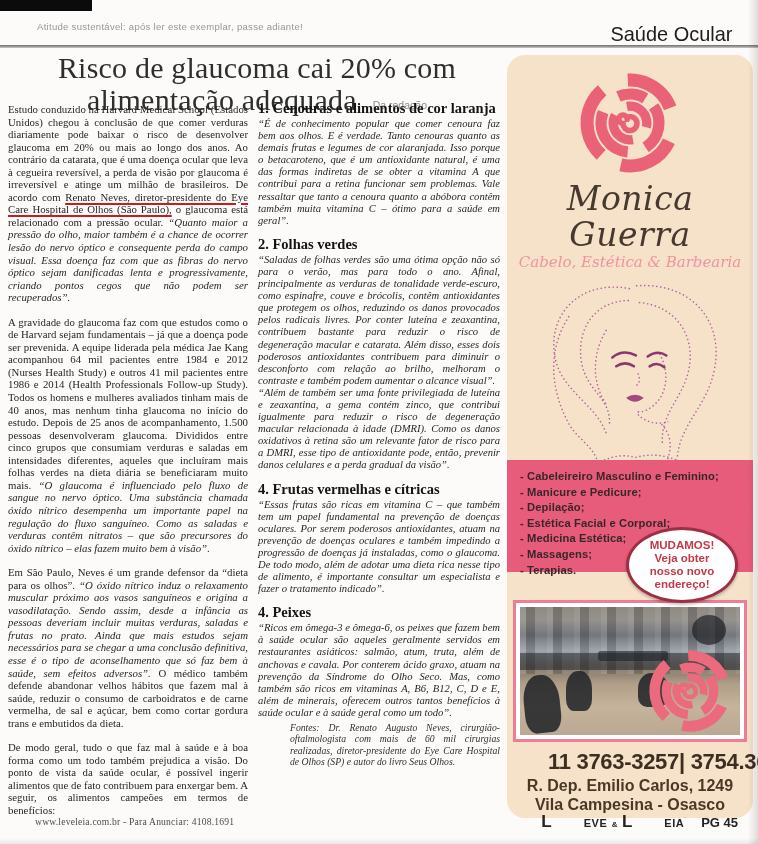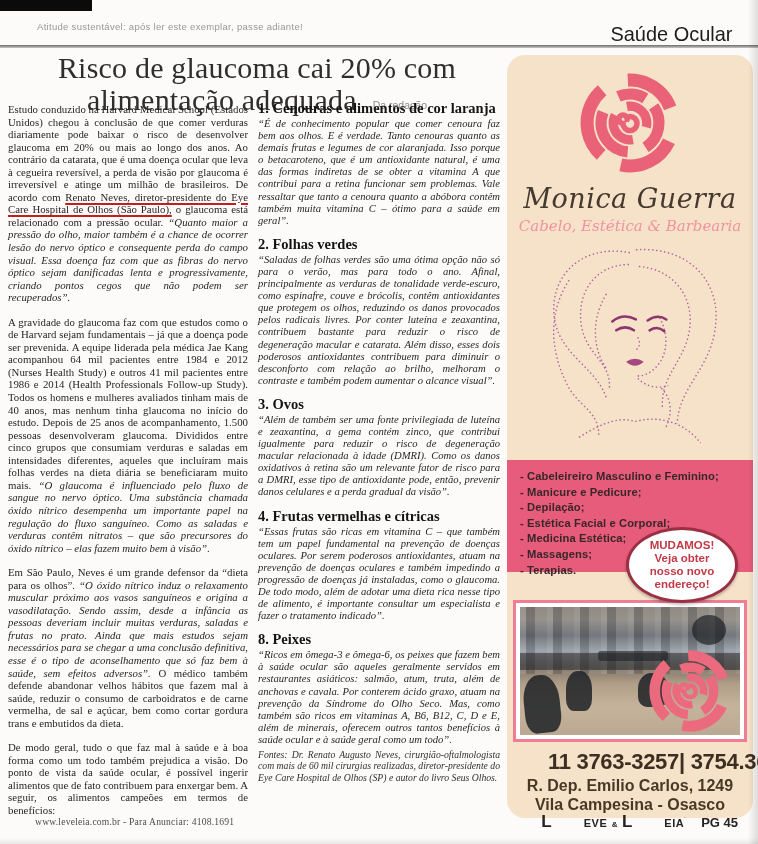--- a/index.html
+++ b/index.html
@@ -32,28 +32,28 @@
   .col { position:absolute; text-align:justify; }
   .col1 { left:8px;  top:103px; width:240px; font-size:10.8px; line-height:12.55px; }
   .col2 { left:258px; top:100px; width:242px; font-size:10.6px; line-height:12.1px; }
   .col1 p { margin-bottom:12px; }
   .src-underline { text-decoration:underline; text-decoration-color:#c41e1e;
     text-decoration-thickness:2px; text-underline-offset:1.5px; }
   .it { font-style:italic; }
   .sec-h { font-size:14.5px; font-weight:bold; line-height:16px; margin:9px 0 2px; text-align:left; color:#141414;}
   .sec-h.first { margin-top:0; }
   .sec-b { font-style:italic; }
-  .fontes { font-style:italic; font-size:9.7px; line-height:11.3px; margin-top:3px; color:#303030; }
+  .fontes { font-style:italic; font-size:9.7px; line-height:11.3px; margin-top:3px; color:#303030;margin-left:32px; }
 
   
   .ad { position:absolute; left:507px; top:55px; width:246px; height:763px;
     background:#f6e2c9; border-radius:18px; font-family:"Liberation Sans",sans-serif; }
   .ad-logo { display:block; margin:12px auto 0; }
   .salon-name { text-align:center; font-family:"DejaVu Serif",serif; font-style:italic;
-    font-size:27px; color:#46392f; line-height:36px; margin-top:2px; letter-spacing:.5px; }
+    font-size:33px; color:#46392f; line-height:36px; margin-top:2px; letter-spacing:.5px; }
   .salon-tag { text-align:center; font-family:"DejaVu Serif",serif; font-style:italic;
     font-size:15px; color:#ef93a2; line-height:18px; }
   .sketch { display:block; margin:4px auto 0; }
   .band { position:absolute; left:0; top:405px; width:100%; height:112px; background:#e75c7b;
     padding:9px 8px 0 13px; }
   .band div { font-size:11.2px; font-weight:bold; color:#38262a; line-height:15.6px; letter-spacing:.1px;}
   .badge { position:absolute; left:119px; top:472px; width:112px; height:76px; background:#fff;
     border:3px solid #9c2f42; border-radius:50%; display:flex; flex-direction:column;
     justify-content:center; align-items:center; z-index:5; box-shadow:0 2px 3px rgba(0,0,0,.25);}
   .badge div { font-size:11.5px; font-weight:bold; color:#c23a47; line-height:12.8px; }
@@ -120,25 +120,24 @@
     <p><span>A gravidade do glaucoma faz com que estudos como o de Harvard sejam fundamentais – já que a doença pode ser prevenida. A equipe liderada pela médica Jae Kang acompanhou 64 mil pacientes entre 1984 e 2012 (Nurses Health Study) e outros 41 mil pacientes entre 1986 e 2014 (Health Professionals Follow-up Study). Todos os homens e mulheres avaliados tinham mais de 40 anos, mas nenhum tinha glaucoma no início do estudo. Depois de 25 anos de acompanhamento, 1.500 pessoas desenvolveram glaucoma. Divididos entre cinco grupos que consumiam verduras e saladas em intensidades diferentes, aqueles que incluíram mais folhas verdes na dieta diária se beneficiaram muito mais. </span><span class="it">“O glaucoma é influenciado pelo fluxo de sangue no nervo óptico. Uma substância chamada óxido nítrico desempenha um importante papel na regulação do fluxo sanguíneo. Como as saladas e verduras contêm nitratos – que são precursores do óxido nítrico – elas fazem muito bem à visão”.</span></p>
     <p><span>Em São Paulo, Neves é um grande defensor da “dieta para os olhos”. </span><span class="it">“O óxido nítrico induz o relaxamento muscular próximo aos vasos sanguíneos e origina a vasodilatação. Sendo assim, desde a infância as pessoas deveriam incluir muitas verduras, saladas e frutas no prato. Ainda que mais estudos sejam necessários para se chegar a uma conclusão definitiva, esse é o tipo de aconselhamento que só faz bem à saúde, sem efeitos adversos”.</span><span> O médico também defende abandonar velhos hábitos que fazem mal à saúde, reduzir o consumo de carboidratos e de carne vermelha, de sal e açúcar, bem como cortar gordura trans e embutidos da dieta.</span></p>
     <p>De modo geral, tudo o que faz mal à saúde e à boa forma como um todo também prejudica a visão. Do ponto de vista da saúde ocular, é possível ingerir alimentos que de fato contribuem para enxergar bem. A seguir, os alimentos campeões em termos de benefícios:</p>
   </div>
 
   <div class="col col2">
     <div class="sec-h first">1. Cenouras e alimentos de cor laranja</div>
     <div class="sec-b">“É de conhecimento popular que comer cenoura faz bem aos olhos. E é verdade. Tanto cenouras quanto as demais frutas e legumes de cor alaranjada. Isso porque o betacaroteno, que é um antioxidante natural, é uma das formas indiretas de se obter a vitamina A que contribui para a retina funcionar sem problemas. Vale ressaltar que tanto a cenoura quanto a abóbora contêm também muita vitamina C – ótimo para a saúde em geral”.</div>
     <div class="sec-h">2. Folhas verdes</div>
     <div class="sec-b">“Saladas de folhas verdes são uma ótima opção não só para o verão, mas para todo o ano. Afinal, principalmente as verduras de tonalidade verde-escuro, como espinafre, couve e brócolis, contêm antioxidantes que protegem os olhos, reduzindo os danos provocados pelos radicais livres. Por conter luteína e zeaxantina, contribuem bastante para reduzir o risco de degeneração macular e catarata. Além disso, esses dois poderosos antioxidantes contribuem para diminuir o desconforto com relação ao brilho, melhoram o contraste e também podem aumentar o alcance visual”.</div>
-    <div class="sec-h">3. Ovos</div>
     <div class="sec-b">“Além de também ser uma fonte privilegiada de luteína e zeaxantina, a gema contém zinco, que contribui igualmente para reduzir o risco de degeneração macular relacionada à idade (DMRI). Como os danos oxidativos à retina são um relevante fator de risco para a DMRI, esse tipo de antioxidante pode, então, prevenir danos celulares e a perda gradual da visão”.</div>
     <div class="sec-h">4. Frutas vermelhas e cítricas</div>
     <div class="sec-b">“Essas frutas são ricas em vitamina C – que também tem um papel fundamental na prevenção de doenças oculares. Por serem poderosos antioxidantes, atuam na prevenção de doenças oculares e também impedindo a progressão de doenças já instaladas, como o glaucoma. De todo modo, além de adotar uma dieta rica nesse tipo de alimento, é importante consultar um especialista e fazer o tratamento indicado”.</div>
-    <div class="sec-h">8. Peixes</div>
+    <div class="sec-h">4. Peixes</div>
     <div class="sec-b">“Ricos em ômega-3 e ômega-6, os peixes que fazem bem à saúde ocular são aqueles geralmente servidos em restaurantes asiáticos: salmão, atum, truta, além de anchovas e cavala. Por conterem ácido graxo, atuam na prevenção da Síndrome do Olho Seco. Mas, como também são ricos em vitaminas A, B6, B12, C, D e E, além de minerais, oferecem outros tantos benefícios à saúde ocular e à saúde geral como um todo”.</div>
     <div class="fontes">Fontes: Dr. Renato Augusto Neves, cirurgião-oftalmologista com mais de 60 mil cirurgias realizadas, diretor-presidente do Eye Care Hospital de Olhos (SP) e autor do livro Seus Olhos.</div>
   </div>
 
   <aside class="ad">
     <svg class="ad-logo" width="118" height="112" viewBox="0 0 120 120">
       <use href="#rose" stroke="#e96277"></use>
     </svg>
     <div class="salon-name">Monica Guerra</div>
     <div class="salon-tag">Cabelo, Estética &amp; Barbearia</div>

